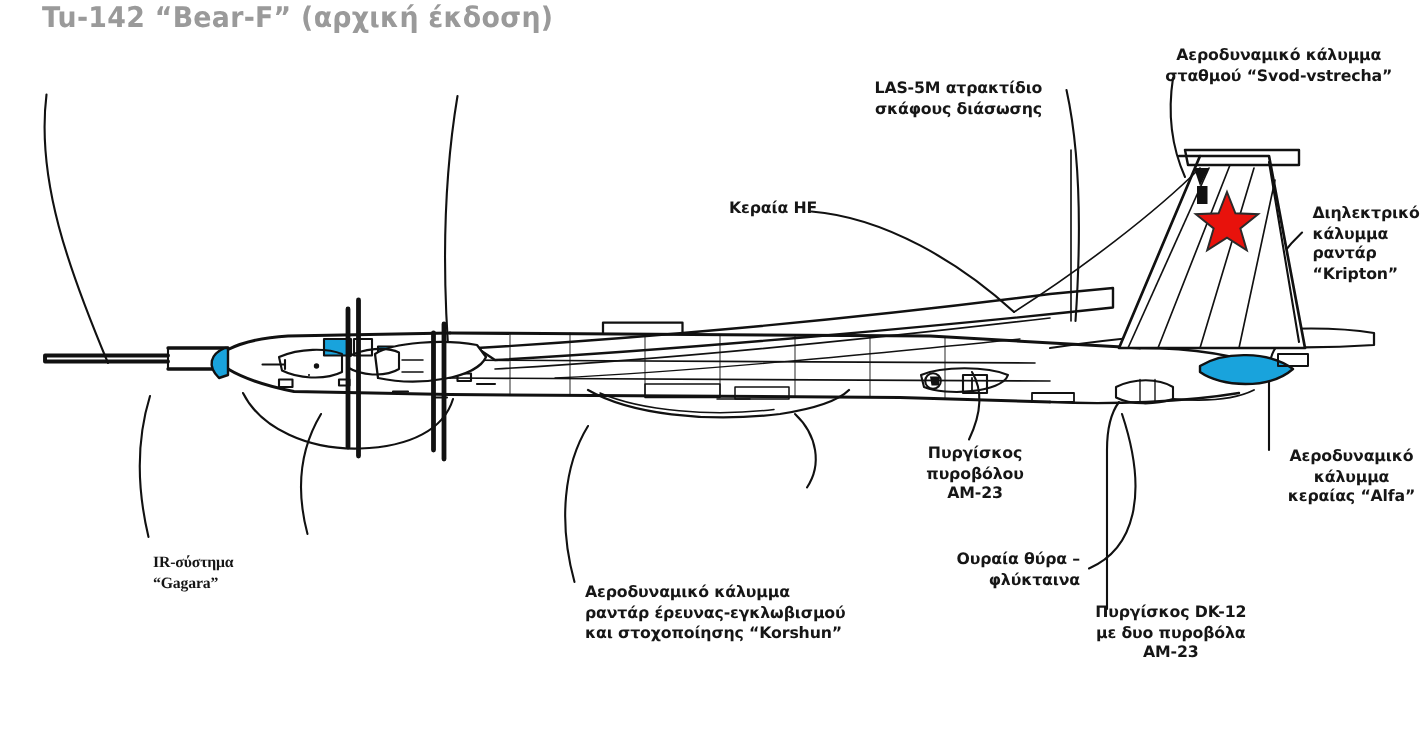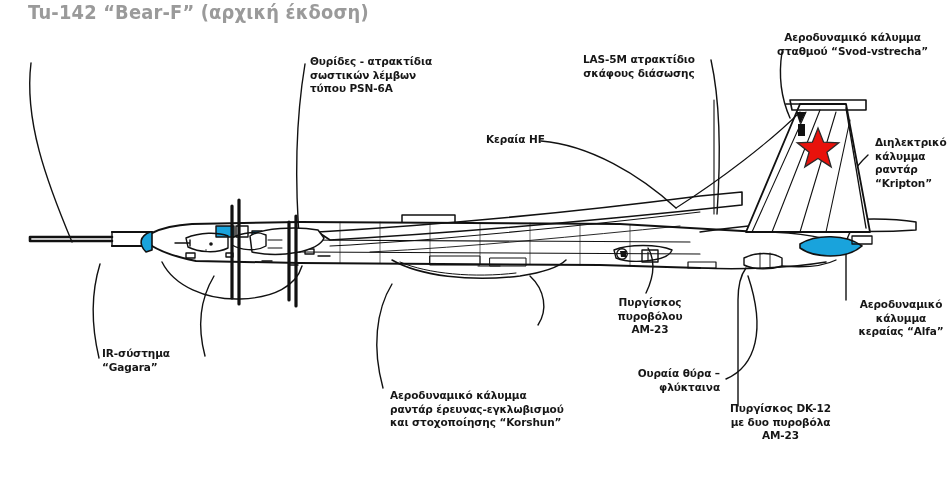--- a/index.html
+++ b/index.html
@@ -81,36 +81,33 @@
     transform-origin: right top;
   }
 </style>
 </head>
 <body>
 
 <div id="page">
 
   <div id="title">Tu-142 “Bear-F” (αρχική  έκδοση)</div>
 
-  <div class="label" style="left:310px; top:55px;">Θυρίδες - ατρακτίδια
-σωστικών λέμβων
-τύπου PSN-6A</div>
   <div class="label" style="left:583px; top:53px;text-align:center;">LAS-5M ατρακτίδιο
 σκάφους διάσωσης</div>
   <div class="label c" style="left:760px; top:31px; width:185px;">Αεροδυναμικό κάλυμμα
 σταθμού “Svod-vstrecha”</div>
   <div class="label" style="left:486px; top:133px;">Κεραία HF</div>
   <div class="label" style="left:875px; top:136px;">Διηλεκτρικό
 κάλυμμα
 ραντάρ
 “Kripton”</div>
   <div class="label c" style="left:855px; top:298px; width:92px;">Αεροδυναμικό
 κάλυμμα
 κεραίας “Alfa”</div>
-  <div class="label" style="left:102px; top:347px;">IR-σύστημα
+  <div class="label" style="left:102px; top:369px;font-family:Liberation Serif, serif;">IR-σύστημα
 “Gagara”</div>
   <div class="label" style="left:390px; top:389px;">Αεροδυναμικό κάλυμμα
 ραντάρ έρευνας-εγκλωβισμού
 και στοχοποίησης “Korshun”</div>
   <div class="label c" style="left:600px; top:296px; width:100px;">Πυργίσκος
 πυροβόλου
 ΑΜ-23</div>
   <div class="label r" style="left:592px; top:367px; width:128px;">Ουραία θύρα –
 φλύκταινα</div>
   <div class="label c" style="left:718px; top:402px; width:125px;">Πυργίσκος DK-12

